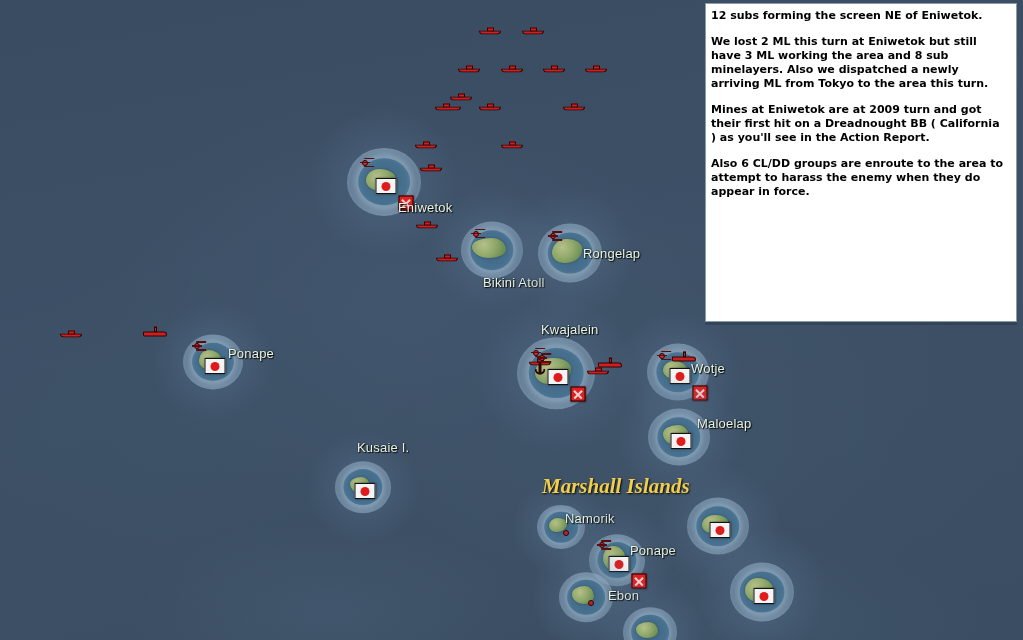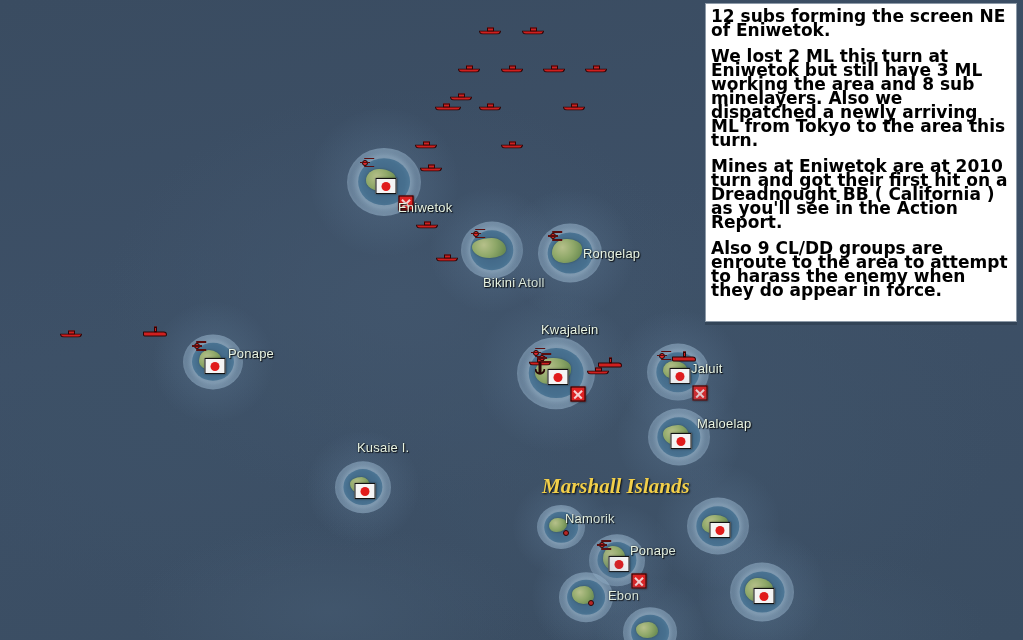--- a/index.html
+++ b/index.html
@@ -152,21 +152,21 @@
   .report{
     position:absolute;left:705px;top:3px;width:312px;height:319px;
     background:#ffffff;border:1px solid #8d9aa8;box-sizing:border-box;
     padding:5px 8px 5px 5px;overflow:hidden;
   }
   .report p{
     margin:0 0 12px 0;
     color:#000;
     font-family:"DejaVu Sans", sans-serif;
     font-weight:bold;
-    font-size:17px;
+    font-size:11px;
     line-height:14px;
   }
   .report p:last-child{margin-bottom:0;}
   .panel-shadow{
     position:absolute;left:705px;top:322px;width:312px;height:3px;
     background:rgba(40,55,72,.5);
   }
 </style>
 </head>
 <body>
@@ -241,21 +241,21 @@
         <div class="halo" style="width:124px;height:124px;"></div>
         <div class="reef" style="width:62px;height:57.04px;"></div>
         <div class="lagoon" style="width:43.4px;height:39.68px;"></div>
         <div class="land " style="width:24px;height:18px;margin-left:-15px;margin-top:-11px;"></div>
       </div>
       <div class="tgt" style="left:661.88px;top:355.88px;"></div>
       <div class="jflag" style="left:680px;top:376px;">
         <i></i>
       </div>
       <div class="mine" style="left:700px;top:393px;"></div>
-      <div class="lbl" style="left:691px;top:361px;">Jaluit</div>
+      <div class="lbl" style="left:691px;top:361px;">Wotje</div>
       <div class="island" style="left:679px;top:437px;width:124px;height:124px;">
         <div class="halo" style="width:124px;height:124px;"></div>
         <div class="reef" style="width:62px;height:57.04px;"></div>
         <div class="lagoon" style="width:43.4px;height:39.68px;"></div>
         <div class="land b2" style="width:26px;height:20px;margin-left:-16px;margin-top:-12px;"></div>
       </div>
       <div class="jflag" style="left:681px;top:441px;">
         <i></i>
       </div>
       <div class="lbl" style="left:697px;top:416px;">Maloelap</div>
@@ -399,17 +399,17 @@
       <div class="tgt" style="left:542px;top:358px;"></div>
     </div>
 
   <div class="region-lbl" id="region-label" style="left:542px;top:474px;">Marshall Islands</div>
 
   <div class="panel-shadow"></div>
 
   <div class="report" id="report-panel">
       <p>12 subs forming the screen NE of Eniwetok.</p>
       <p>We lost 2 ML this turn at Eniwetok but still have 3 ML working the area and 8 sub minelayers.  Also we dispatched a newly arriving ML from Tokyo to the area this turn.</p>
-      <p>Mines at Eniwetok are at 2010 turn and got their first hit on a Dreadnought BB ( California ) as you'll see in the Action Report.</p>
-      <p>Also 9 CL/DD groups are enroute to the area to attempt to harass the enemy when they do appear in force.</p>
+      <p>Mines at Eniwetok are at 2009 turn and got their first hit on a Dreadnought BB ( California ) as you'll see in the Action Report.</p>
+      <p>Also 6 CL/DD groups are enroute to the area to attempt to harass the enemy when they do appear in force.</p>
     </div>
 
 </div>
 
 </body></html>

